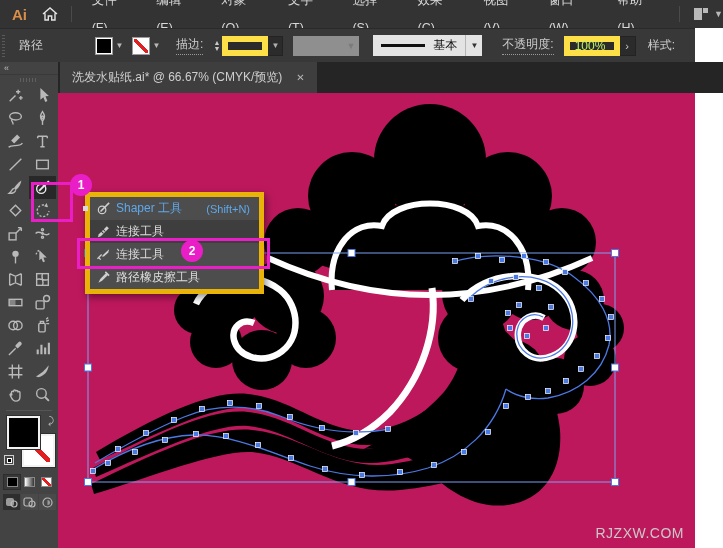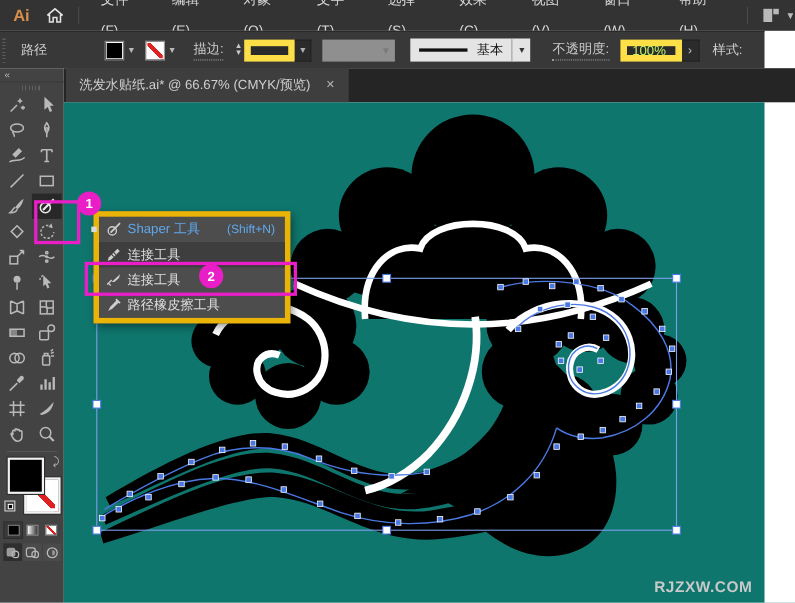--- a/index.html
+++ b/index.html
@@ -80,21 +80,21 @@
   .mc-black { width:11px; height:10px; background:#000; border:1px solid #888; }
   .mc-grad { width:11px; height:10px; background:linear-gradient(to right,#fff,#333); border:1px solid #888; }
   .mc-none { width:11px; height:10px; border:1px solid #888;
              background:linear-gradient(45deg,#fff 40%,#e02020 40%,#e02020 60%,#fff 60%); }
   .draw-row { display:flex; justify-content:center; gap:1px; margin-top:5px; }
   .draw-btn { width:17px; height:16px; display:flex; align-items:center; justify-content:center; background:#4a4a4a; }
   .draw-btn.on { background:#2e2e2e; }
   .draw-btn svg { width:13px; height:11px; stroke:#b9b9b9; fill:none; stroke-width:1.2; }
 
   
-  .canvas { position:absolute; left:58px; top:93px; width:637px; height:455px; background:#0f766e;font-weight:bold; }
+  .canvas { position:absolute; left:58px; top:93px; width:637px; height:455px; background:#be185d; }
   .canvas svg.art { position:absolute; left:0; top:0; }
   .watermark { position:absolute; right:11px; bottom:7px; color:#c9c9c9; font-size:14px; letter-spacing:.5px; }
 
   
   .flyout { position:absolute; left:85px; top:192px; width:179px; background:#4d4d4d; border:5px solid #eab308;
             box-shadow:2px 3px 8px rgba(0,0,0,.45); z-index:30; }
   .fly-row { height:23px; display:flex; align-items:center; color:#dddddd; font-size:12px; position:relative; }
   .fly-row.hl { background:#3e3e3e; }
   .fly-row.active-blue { color:#5fa8ea; }
   .fly-ico { width:26px; display:flex; align-items:center; justify-content:center; }

